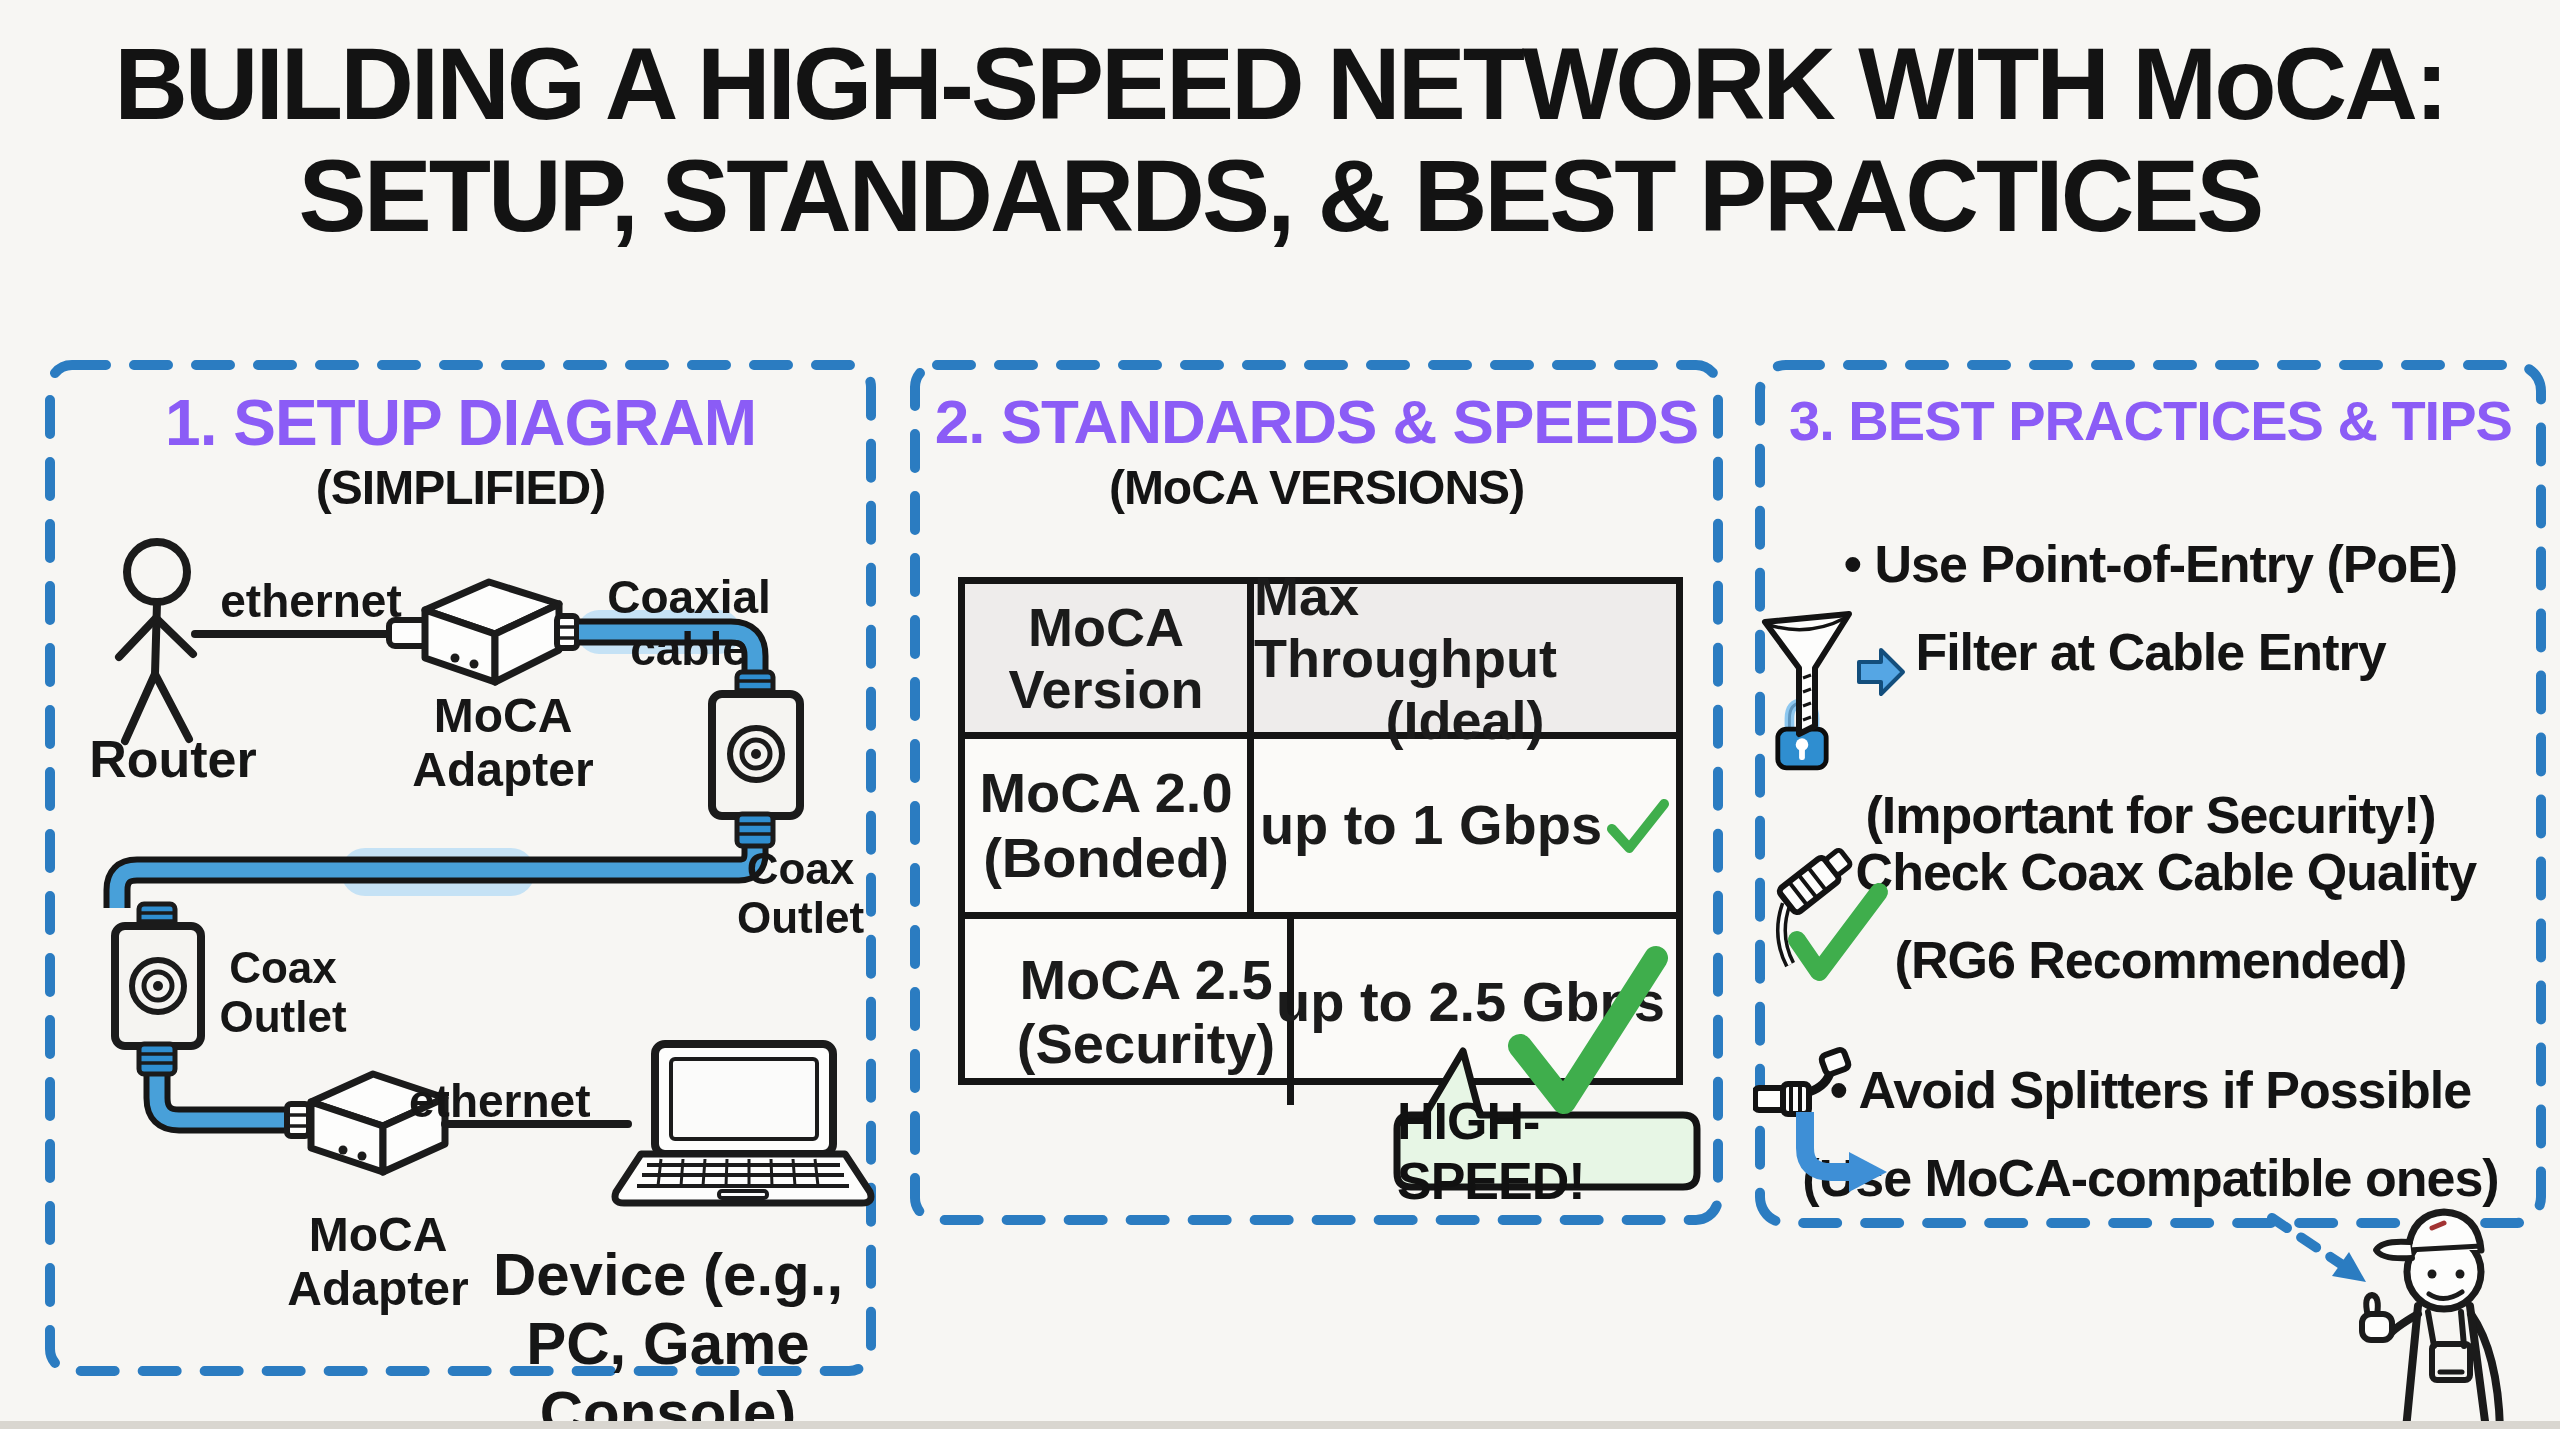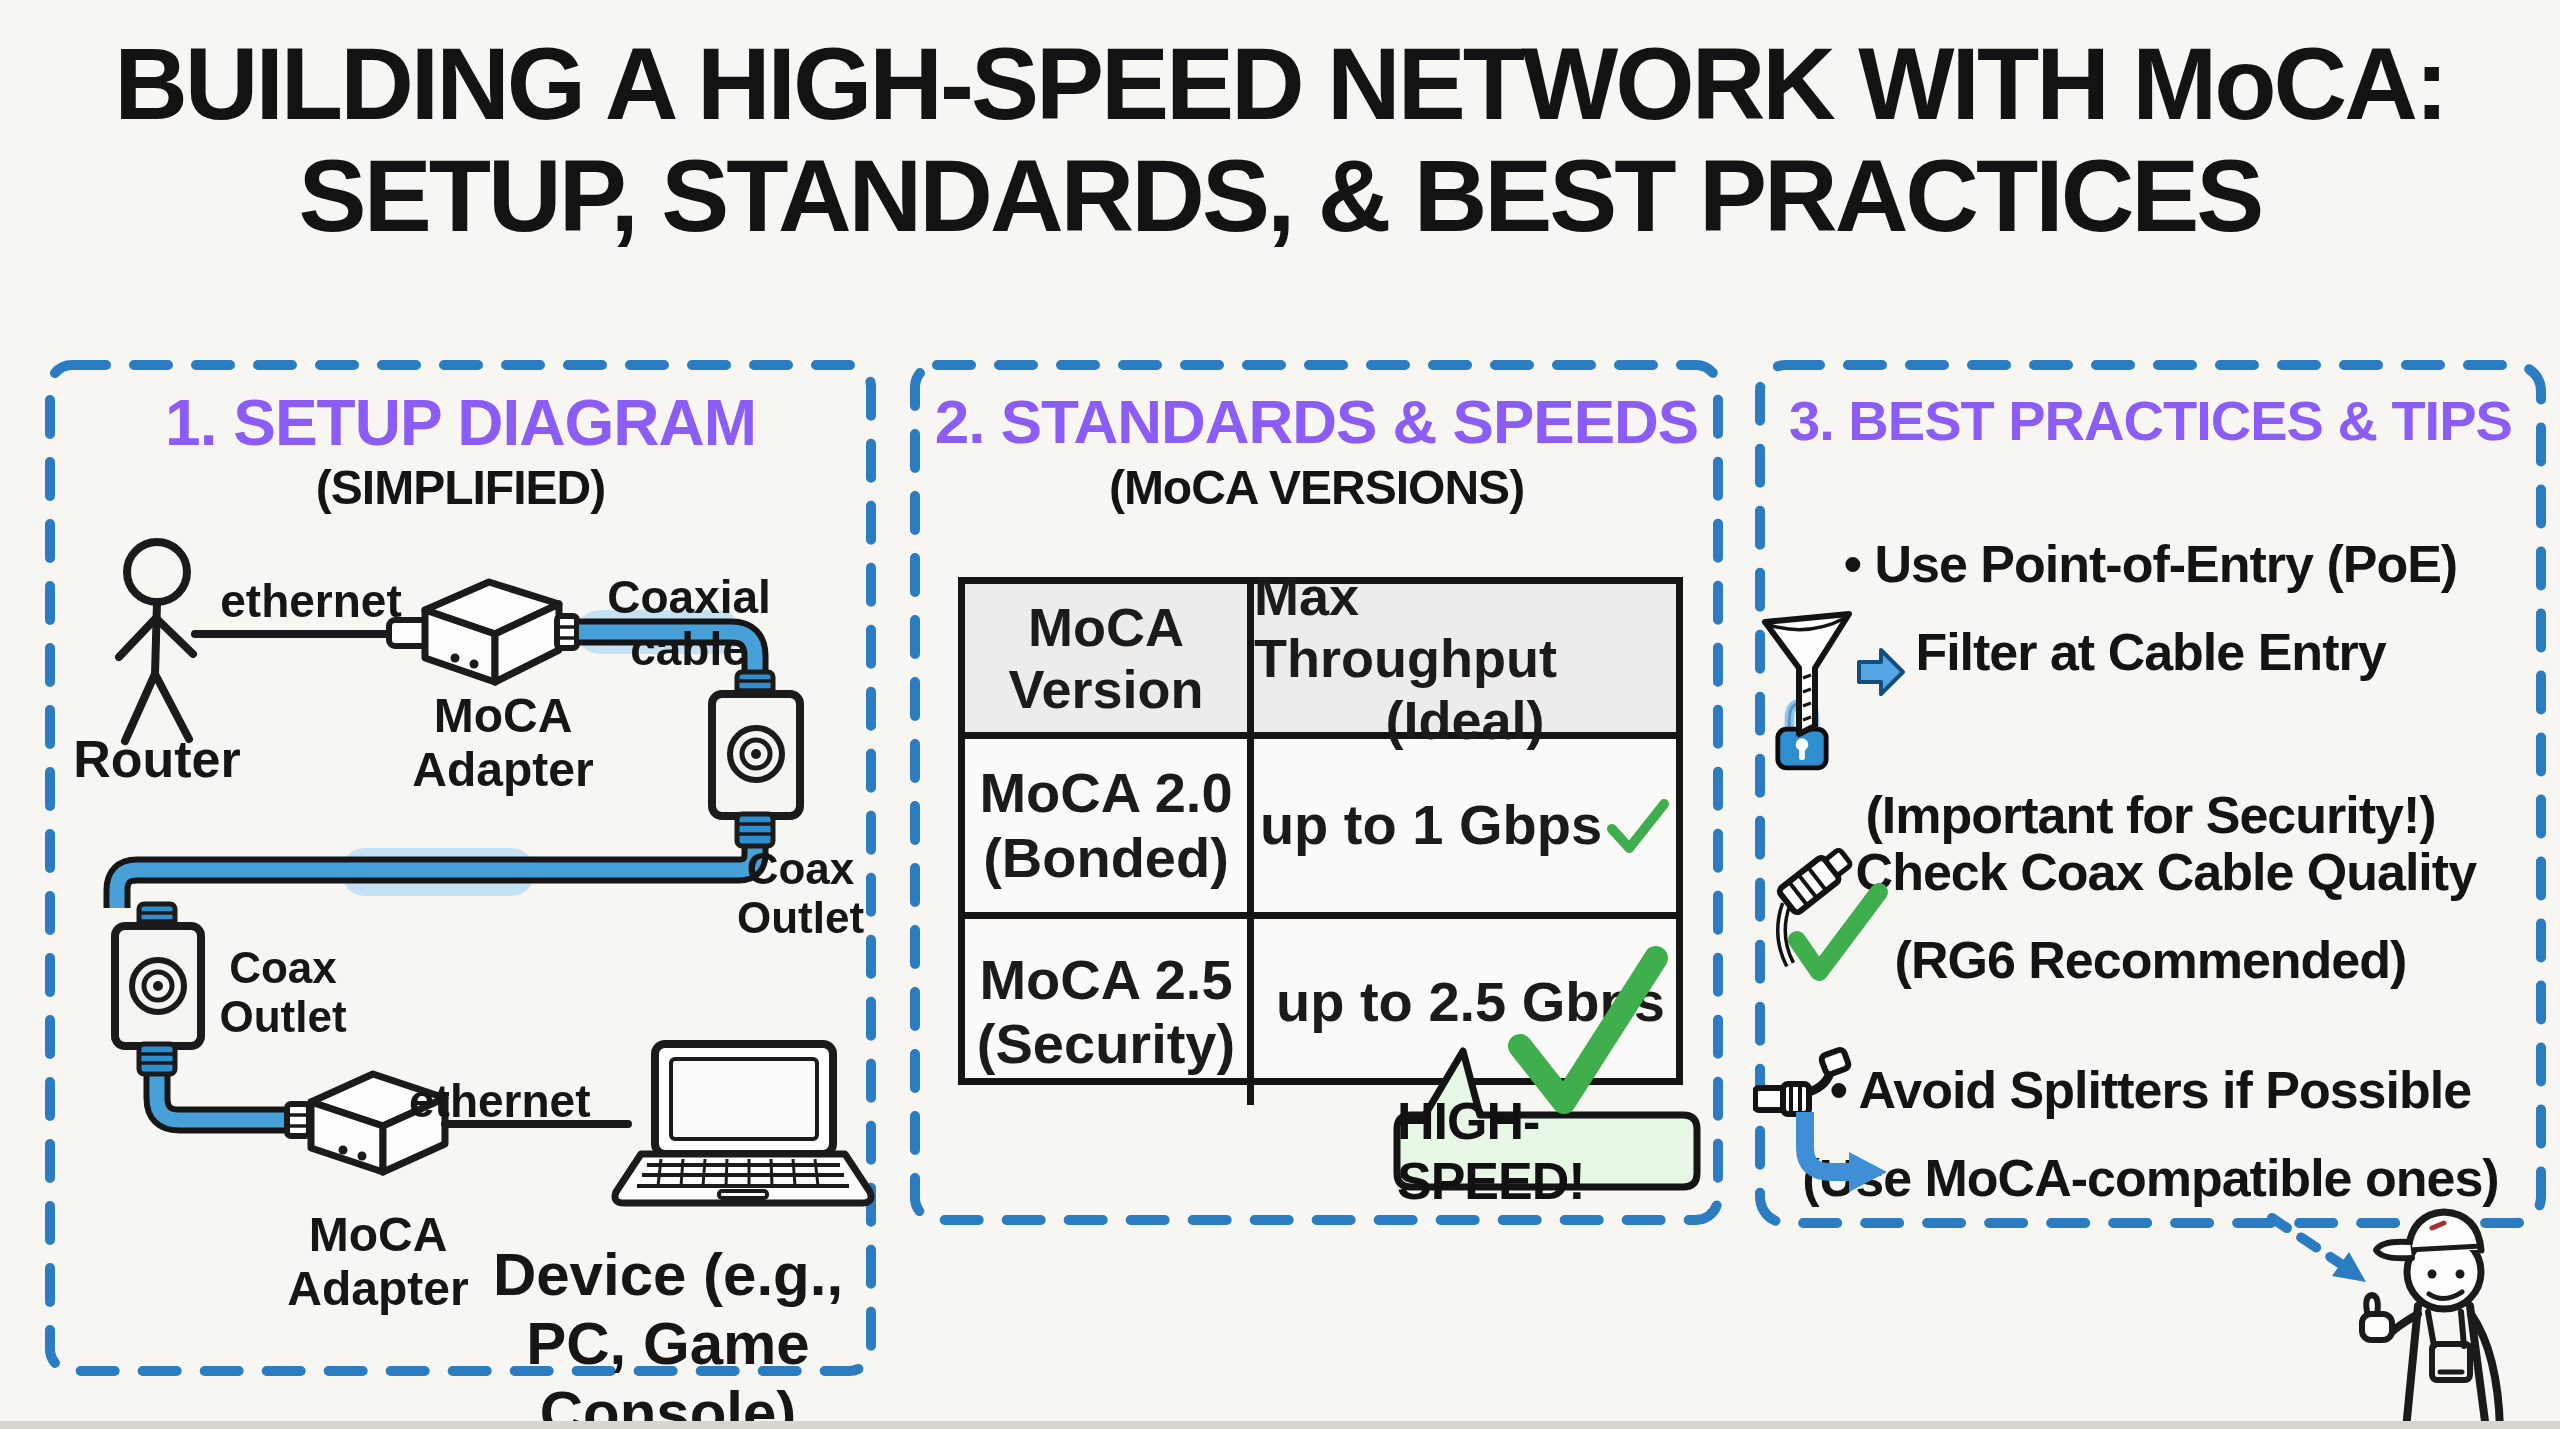--- a/index.html
+++ b/index.html
@@ -112,21 +112,21 @@
       <rect x="628" y="701" width="146" height="80" rx="4" fill="#fbfbfa" stroke-width="4"></rect>
       <path d="M598 796 L802 796 L827 834 Q831 845 819 845 L581 845 Q569 845 573 834 Z" fill="#fdfdfc" stroke-width="7"></path>
       <path d="M604 807 L797 807 M599 817 L801 817 M594 828 L806 828" stroke-width="4" fill="none"></path>
       <path d="M618 801 L615 828 M640 801 L638 828 M662 801 L660 828 M684 801 L683 828 M706 801 L706 828 M728 801 L729 828 M750 801 L752 828 M772 801 L775 828" stroke-width="3" fill="none"></path>
       <rect x="676" y="833" width="48" height="7" rx="3" fill="#fdfdfc" stroke-width="4"></rect>
     </g>
   </svg>
 
   <div class="abs lbl ctr" style="left:168px;top:218px;width:200px;font-size:46px;">ethernet</div>
   <div class="abs lbl ctr" style="left:506px;top:214px;width:280px;font-size:46px;">Coaxial cable</div>
-  <div class="abs lbl ctr" style="left:24px;top:372px;width:180px;font-size:52px;">Router</div>
+  <div class="abs lbl ctr" style="left:40px;top:372px;width:180px;font-size:52px;">Router</div>
   <div class="abs lbl ctr" style="left:350px;top:331px;width:220px;font-size:48px;">
     <div>MoCA</div>
     <div>Adapter</div>
   </div>
   <div class="abs lbl ctr" style="left:690px;top:486px;width:135px;font-size:44px;">
     <div>Coax</div>
     <div>Outlet</div>
   </div>
   <div class="abs lbl ctr" style="left:165px;top:585px;width:150px;font-size:44px;">
     <div>Coax</div>
@@ -174,21 +174,21 @@
     </div>
     <div class="abs" style="left:289px;top:155px;width:422px;height:173px;border-bottom:7px solid #151515;">
       <div class="tbl-cell" style="width:100%;height:100%;font-size:56px;gap:4px;">
         <span>up to 1 Gbps</span>
         <svg width="64" height="58" viewBox="0 0 110 100">
           <path d="M10 55 L40 88 L100 12" fill="none" stroke="#3fae4c" stroke-width="17" stroke-linecap="round" stroke-linejoin="round"></path>
         </svg>
       </div>
     </div>
 
-    <div class="abs" style="left:0;top:335px;width:282px;height:186px;border-right:7px solid #151515;">
+    <div class="abs" style="left:0;top:335px;width:282px;height:186px;border-right:7px solid #151515;padding-left:40px;">
       <div class="tbl-cell" style="width:100%;height:100%;font-size:56px;flex-direction:column;">
         <div>MoCA 2.5</div>
         <div>(Security)</div>
       </div>
     </div>
     <div class="abs" style="left:289px;top:335px;width:422px;height:166px;">
       <div class="tbl-cell" style="width:100%;height:100%;font-size:56px;justify-content:flex-start;padding-left:22px;box-sizing:border-box;">
         <span>up to 2.5 Gbps</span>
       </div>
     </div>

